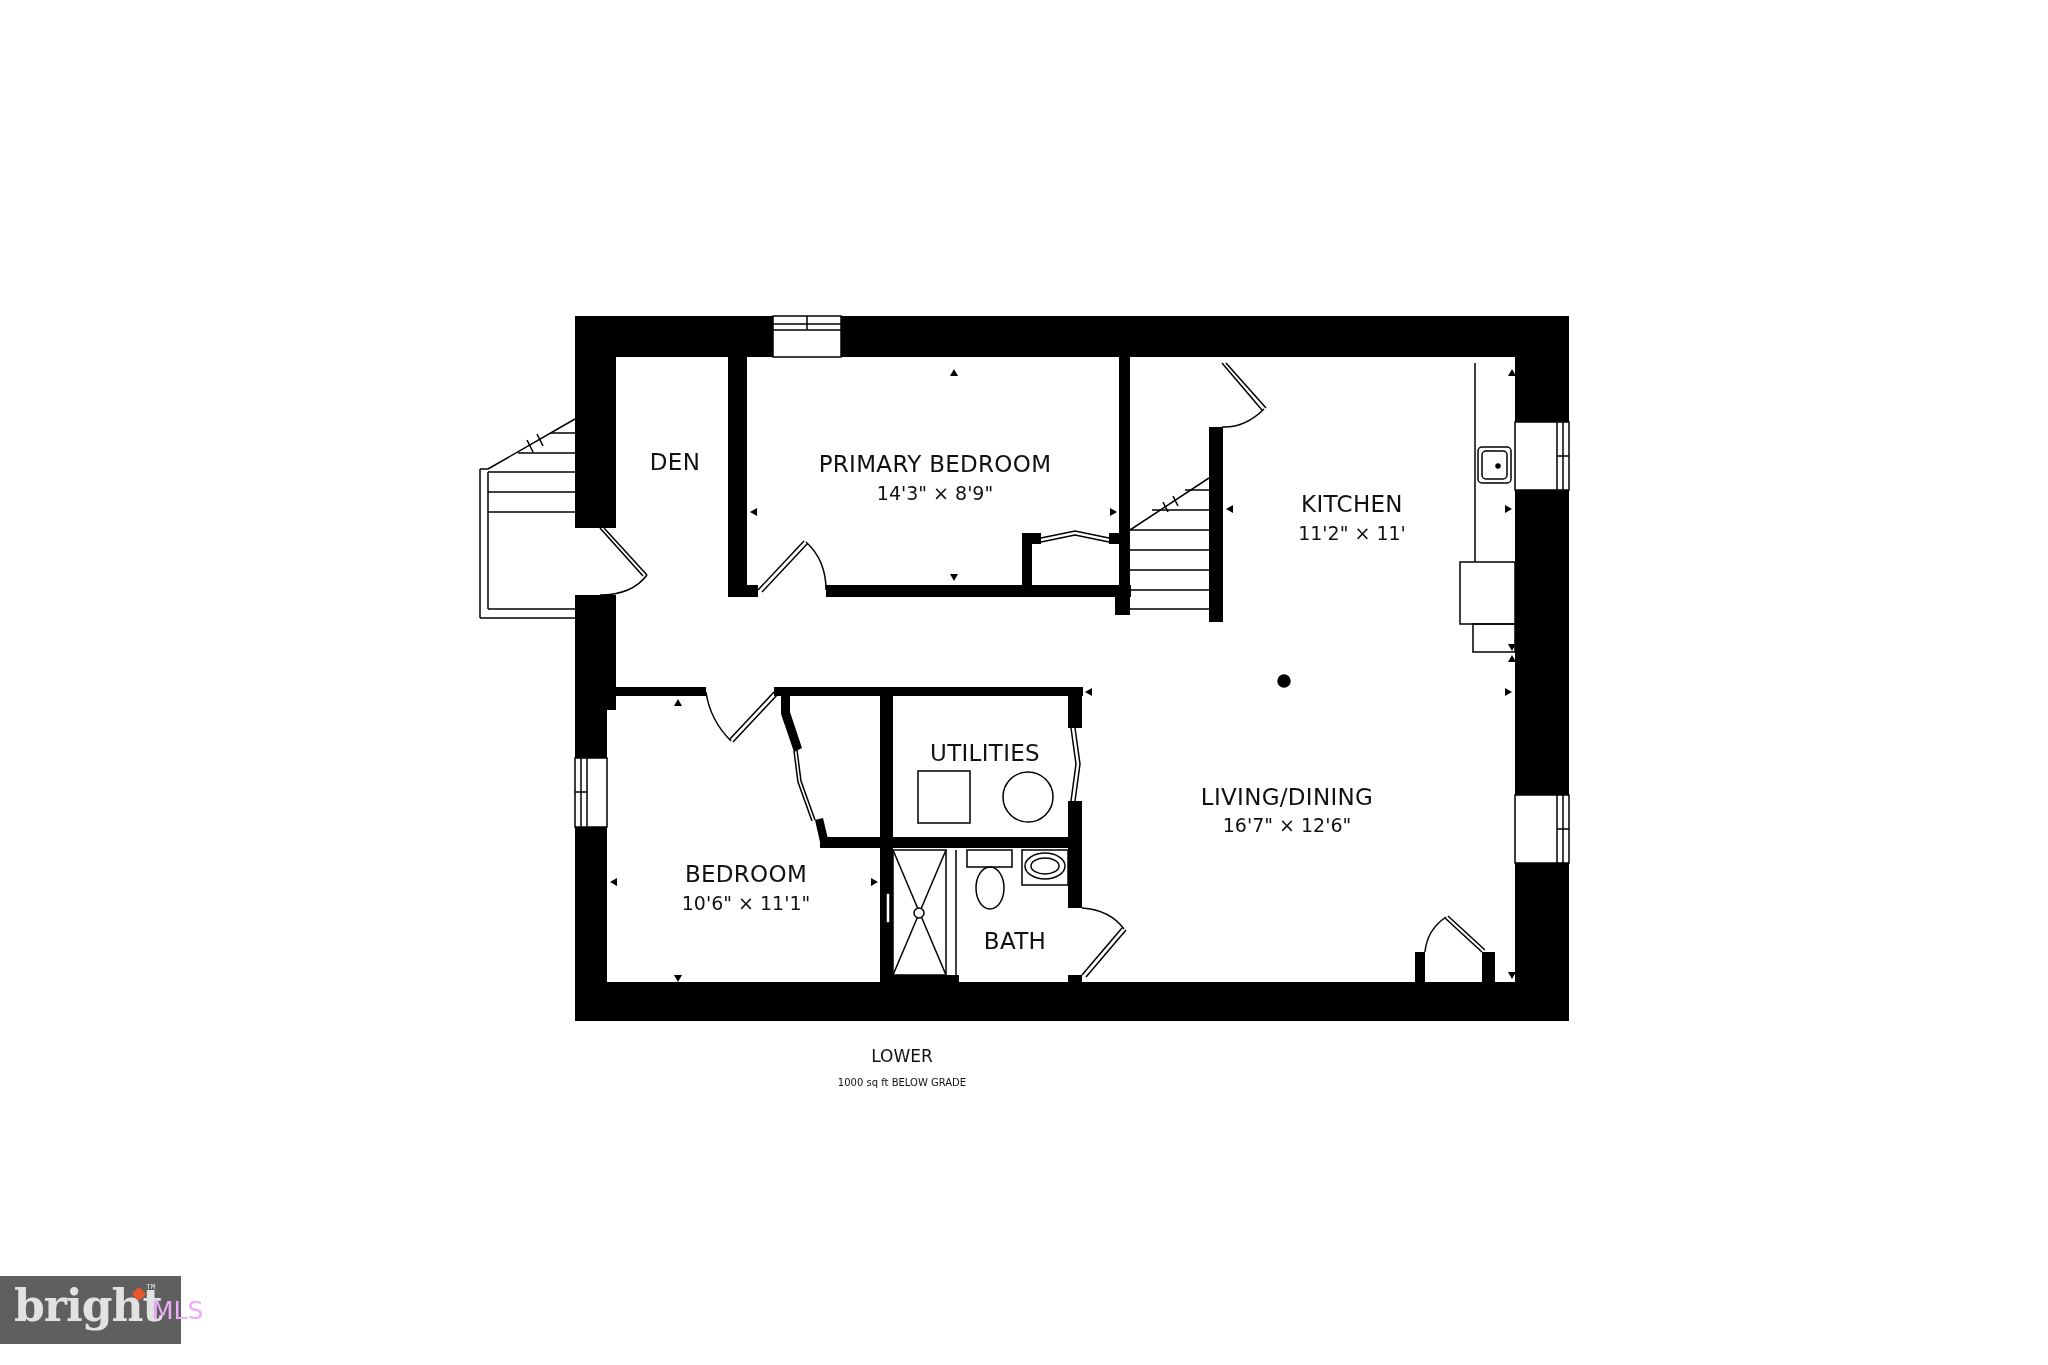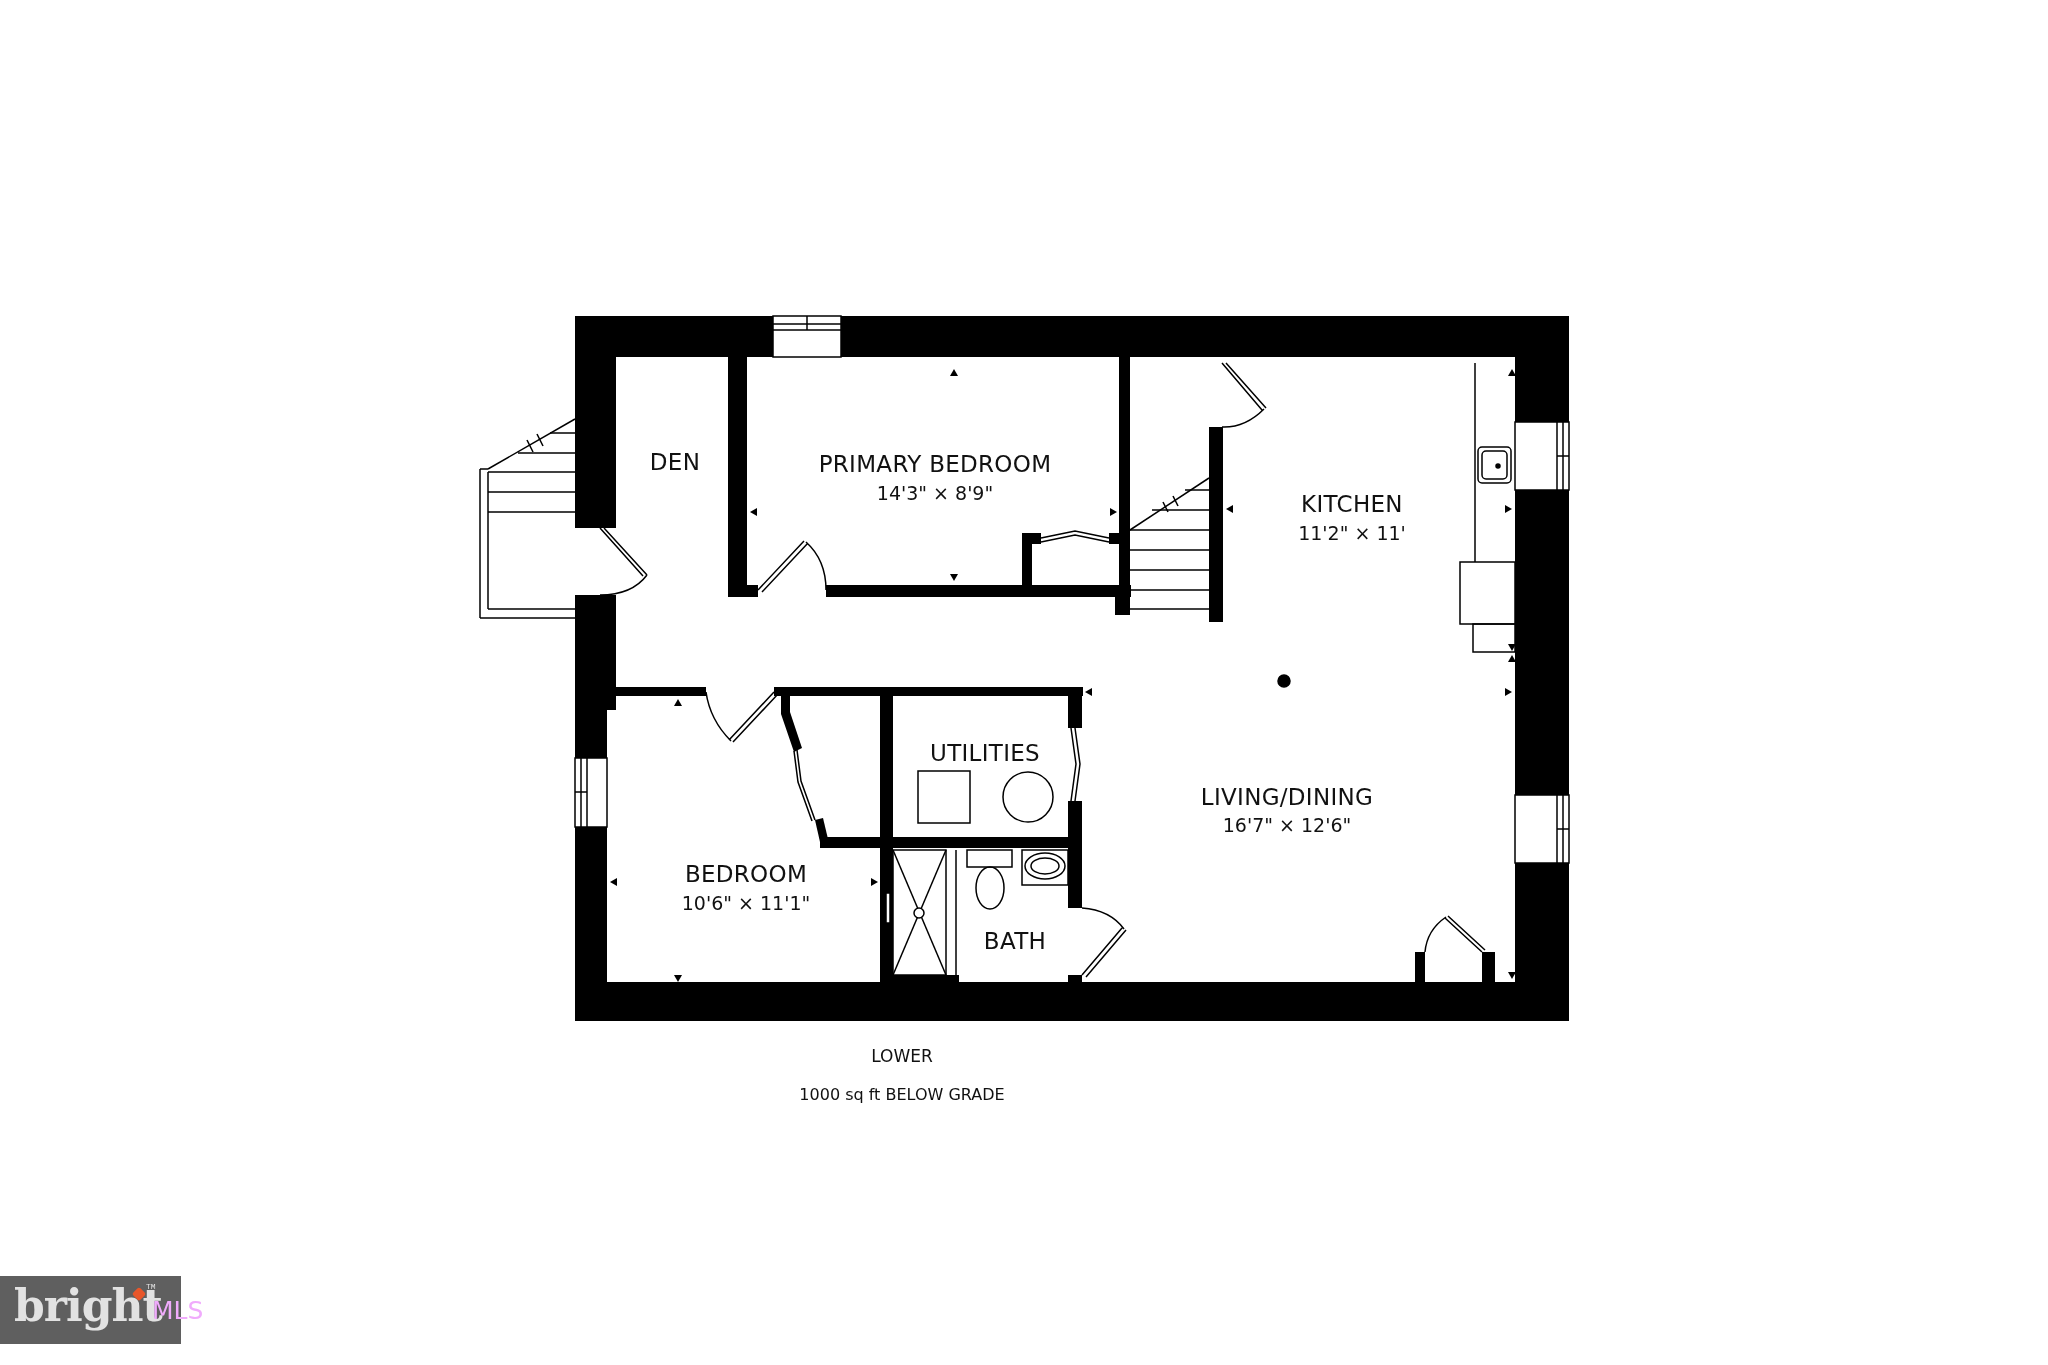--- a/index.html
+++ b/index.html
@@ -3,21 +3,21 @@
   <meta charset="utf-8">
   <style>
     html, body { margin: 0; padding: 0; background: #ffffff; }
     body { width: 2048px; height: 1365px; position: relative; overflow: hidden; font-family: "DejaVu Sans", sans-serif; }
     #plan { position: absolute; left: 0; top: 0; width: 2048px; height: 1365px; }
     .lbl { font-family: "DejaVu Sans", sans-serif; fill: #111; text-anchor: middle; }
     .room { font-size: 23px; letter-spacing: 0.3px; }
     .dim { font-size: 19px; }
     .caption { position: absolute; left: 0; width: 1804px; text-align: center; color: #111; font-family: "DejaVu Sans", sans-serif; }
     .cap-title { top: 1046px; font-size: 17px; }
-    .cap-sub { top: 1077px; font-size: 16px; margin-top: 8px; }
+    .cap-sub { top: 1077px; font-size: 10px; }
     .logo { position: absolute; left: 0; top: 1276px; width: 181px; height: 68px; background: #5f5f5f; }
     .logo-word { position: absolute; left: 14px; top: 4px; color: #e2e2e2; font-family: "DejaVu Serif", serif; font-size: 44px; font-weight: bold; letter-spacing: -1px; }
     .logo-mls { position: absolute; left: 152px; top: 20px; color: #f0abfc; font-family: "DejaVu Sans", sans-serif; font-size: 25px; }
     .logo-tm { position: absolute; left: 146px; top: 6px; color: #e2e2e2; font-family: Liberation Mono, monospace; font-size: 8px; }
     .logo-star { position: absolute; left: 134px; top: 13px; width: 10px; height: 10px; background: #e8562a; transform: rotate(45deg); border-radius: 2px; }
   </style>
 </head>
 <body>
 
 <svg id="plan" viewBox="0 0 2048 1365" xmlns="http://www.w3.org/2000/svg">

